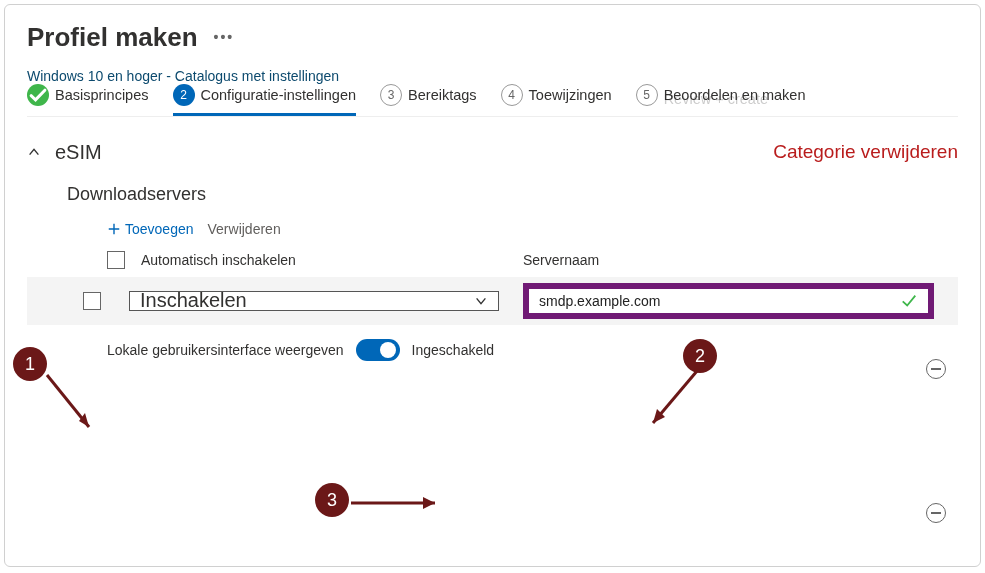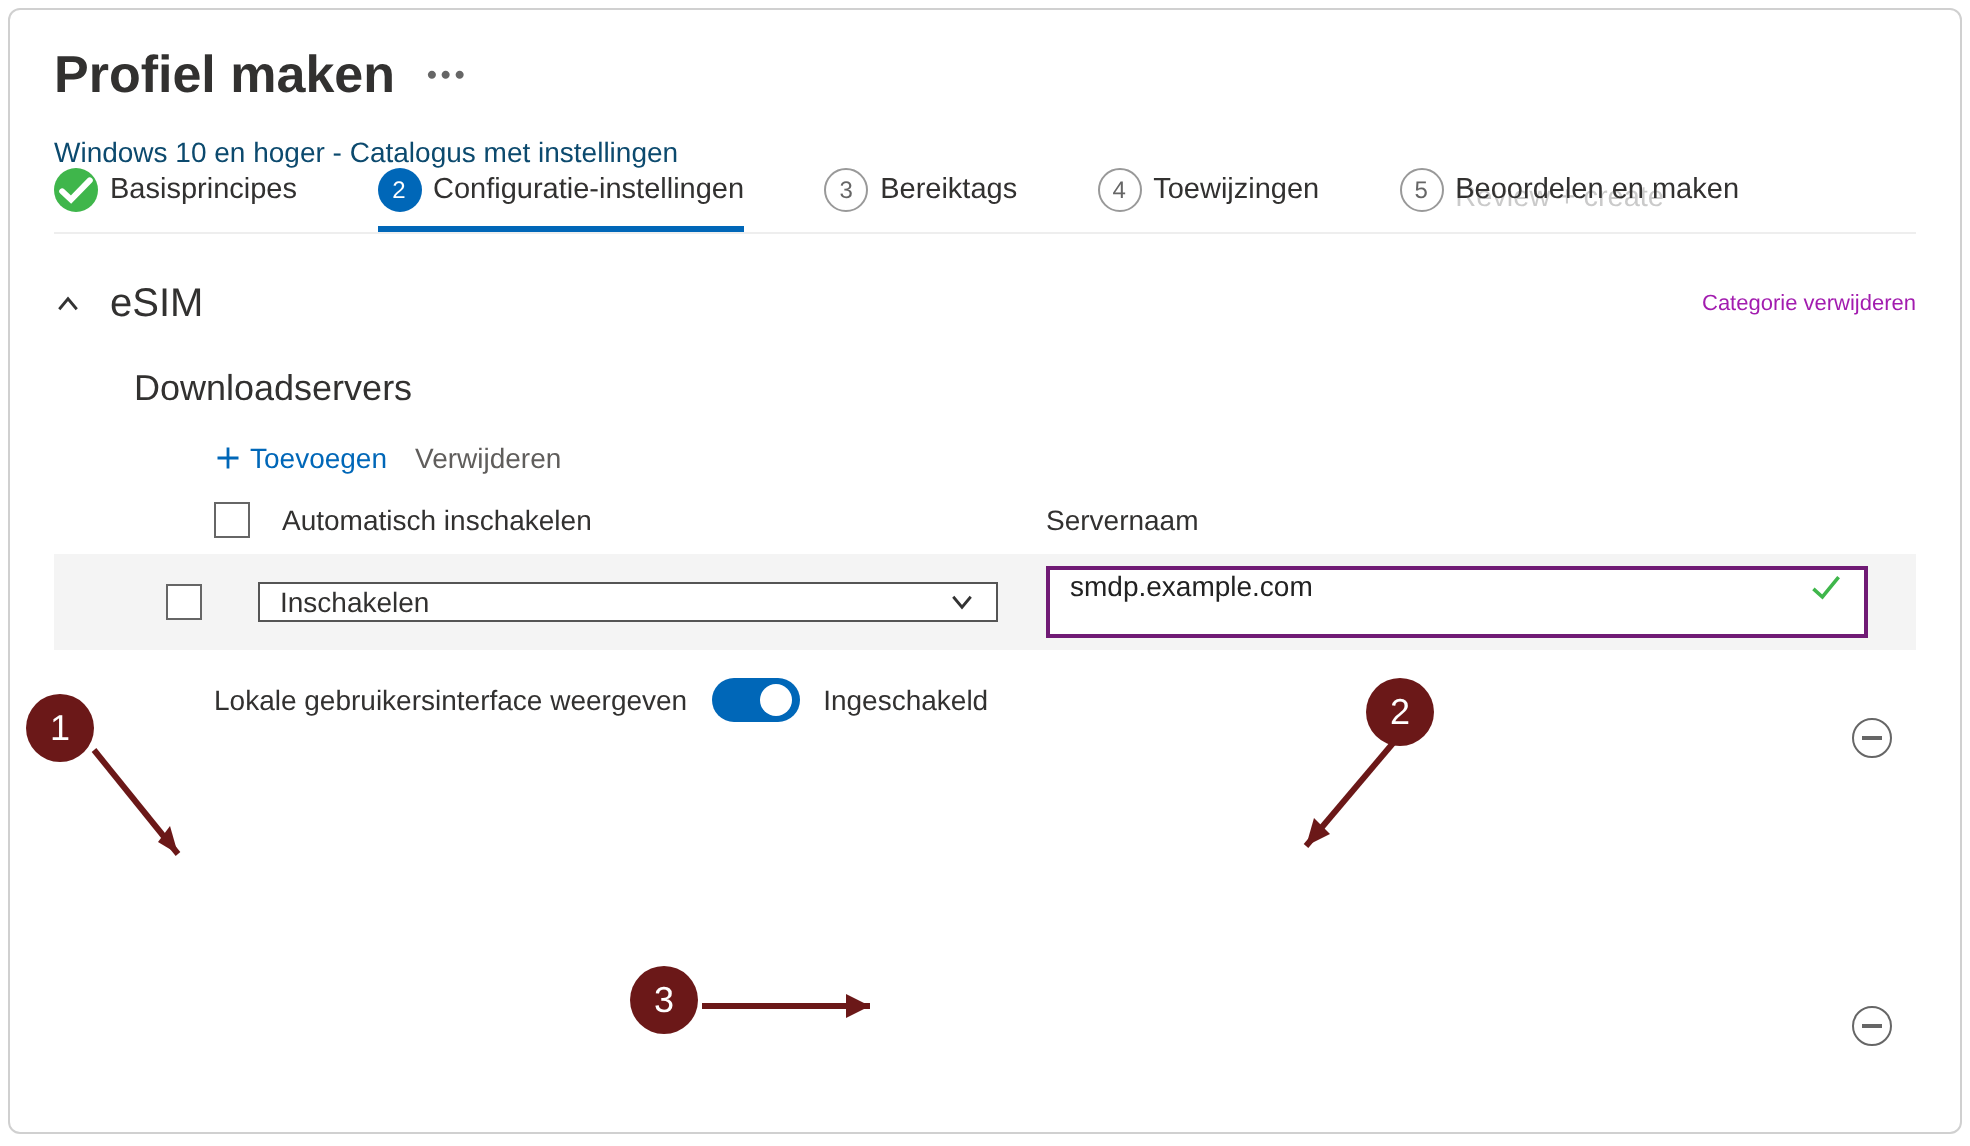--- a/index.html
+++ b/index.html
@@ -30,21 +30,21 @@
     display: flex;
     align-items: center;
     gap: 16px;
   }
   .ellipsis { font-size: 14px; color: #666; letter-spacing: 2px; }
   .subtitle { font-size: 14px; color: #0c4a6e; }
 
   .steps {
     display: flex;
     align-items: center;
-    gap: 40px;
+    gap: 24px;
     border-bottom: 1px solid #eee;
     padding-bottom: 0;
     margin-bottom: 18px;
   }
   .step { display: flex; align-items: center; gap: 6px; padding-bottom: 10px; }
   .step.active { border-bottom: 3px solid #0067b8; padding-bottom: 7px; }
   .step-icon {
     width: 22px; height: 22px; border-radius: 50%;
     display: flex; align-items: center; justify-content: center;
     font-size: 12px;
@@ -56,21 +56,21 @@
 
   .link-row { display:flex; align-items:center; gap:6px; color:#0067b8; margin-bottom:22px; font-size:14px; }
   .link-row svg { width:14px; height:14px; }
 
   .section-header {
     display:flex; align-items:center; justify-content:space-between;
     padding: 6px 0 12px 0;
   }
   .sh-left { display:flex; align-items:center; gap:14px; font-size:20px; }
   .sh-left svg { width:14px; height:14px; }
-  .remove-link { color:#a21caf; font-size:11px; }
+  .remove-link { color:#b91c1c; font-size:19px; }
 
   .subsection-title { font-size:18px; font-weight:400; padding-left:40px; margin:8px 0 16px; }
 
   .toolbar { display:flex; align-items:center; gap:14px; padding-left:80px; margin-bottom:14px; }
   .tool-btn { display:flex; align-items:center; gap:4px; color:#0067b8; font-size:14px; }
   .tool-btn.dim { color:#605e5c; }
   .tool-btn svg { width:14px; height:14px; }
 
   .headers { display:flex; align-items:center; gap:16px; padding-left:80px; margin-bottom:8px; }
   .chk {
@@ -84,27 +84,27 @@
     display:flex; align-items:center; gap:24px; padding:6px 0 6px 56px;
     background:#f4f4f4;
     margin-bottom: 14px;
     padding-right: 24px;
   }
   .row .chk { margin-right:4px; background:#fff; }
   .combo {
     flex: 0 0 370px;
     height:20px; border:1px solid #555; background:#fff;
     display:flex; align-items:center; justify-content:space-between;
-    padding:0 10px; font-size:14px;
+    padding:0 10px; font-size:20px;
   }
   .combo svg { width:14px; height:14px; }
   .srv-input {
     flex: 1;
-    height:36px; border:2px solid #701a75; background:#fff;
-    display:flex; justify-content:space-between;
+    height:36px; border:6px solid #701a75; background:#fff;
+    display:flex; align-items:center; justify-content:space-between;
     padding:0 10px; font-size:14px; color:#222;
   }
   .srv-input svg { width:18px; height:18px; }
 
   .toggle-row {
     display:flex; align-items:center; gap:12px; padding-left:80px;
   }
   .toggle-label { font-size:14px; min-width:220px; }
   .toggle {
     width:44px; height:22px; border-radius:11px; background:#0067b8;

